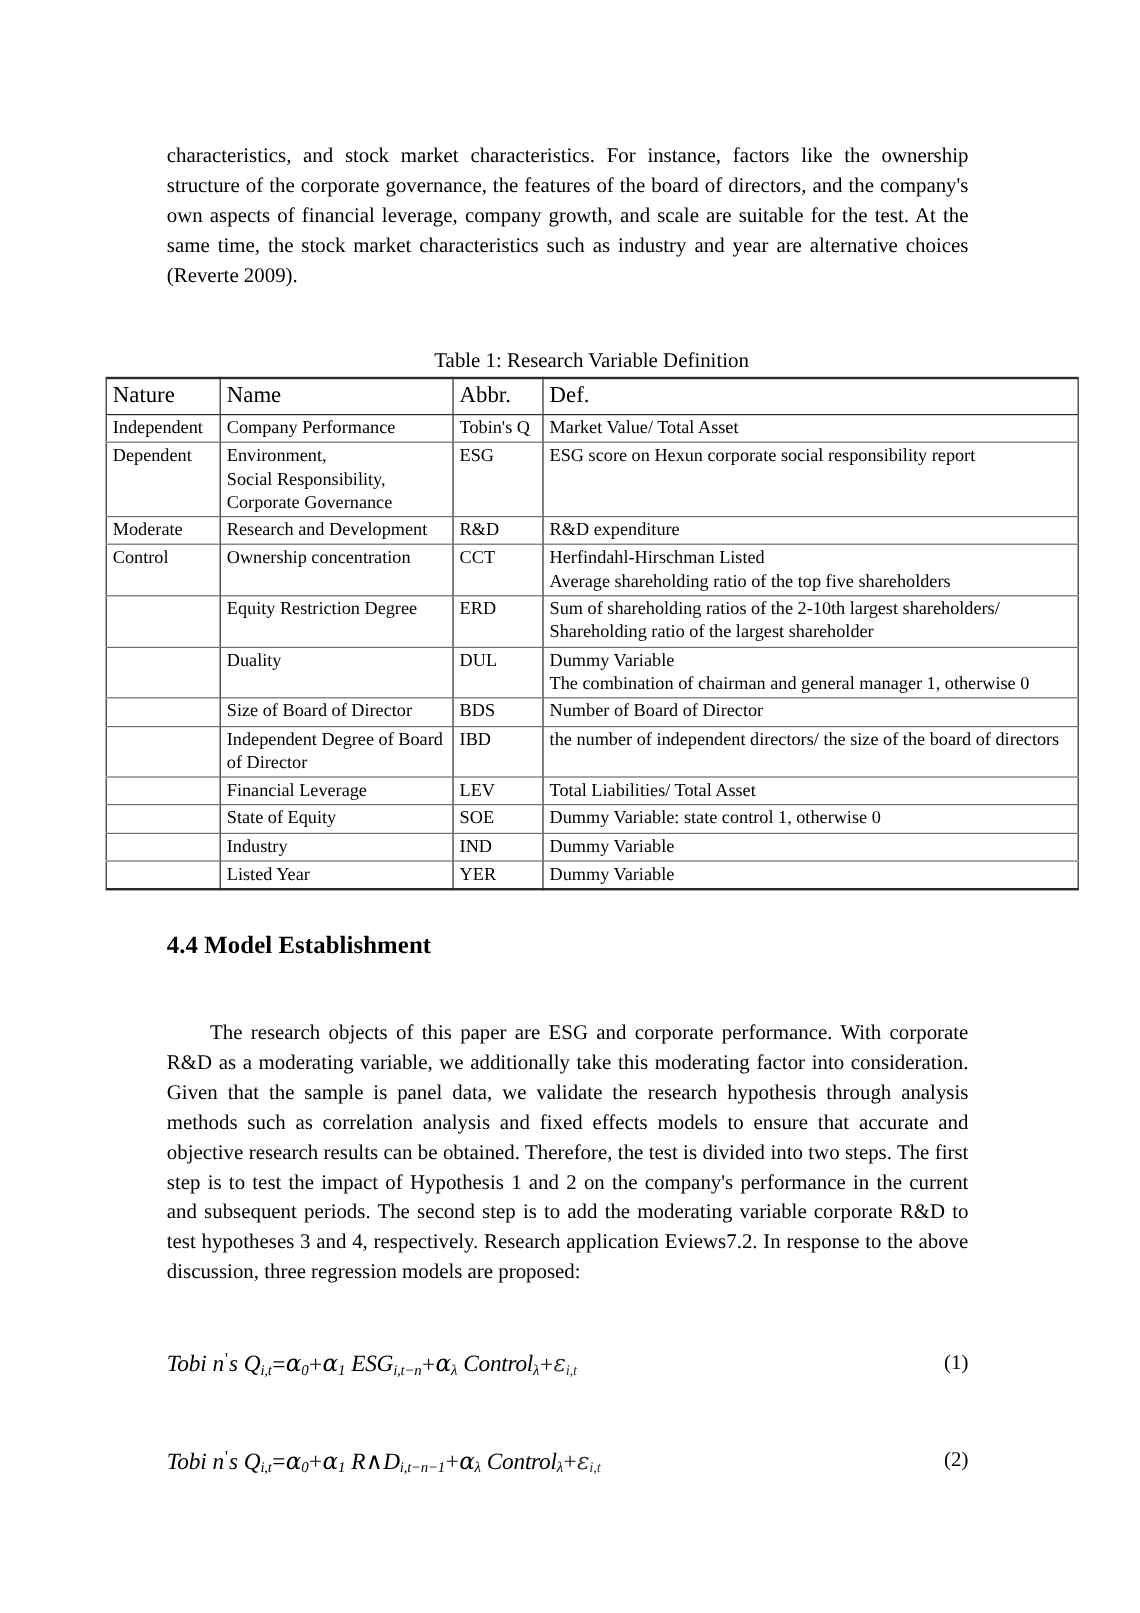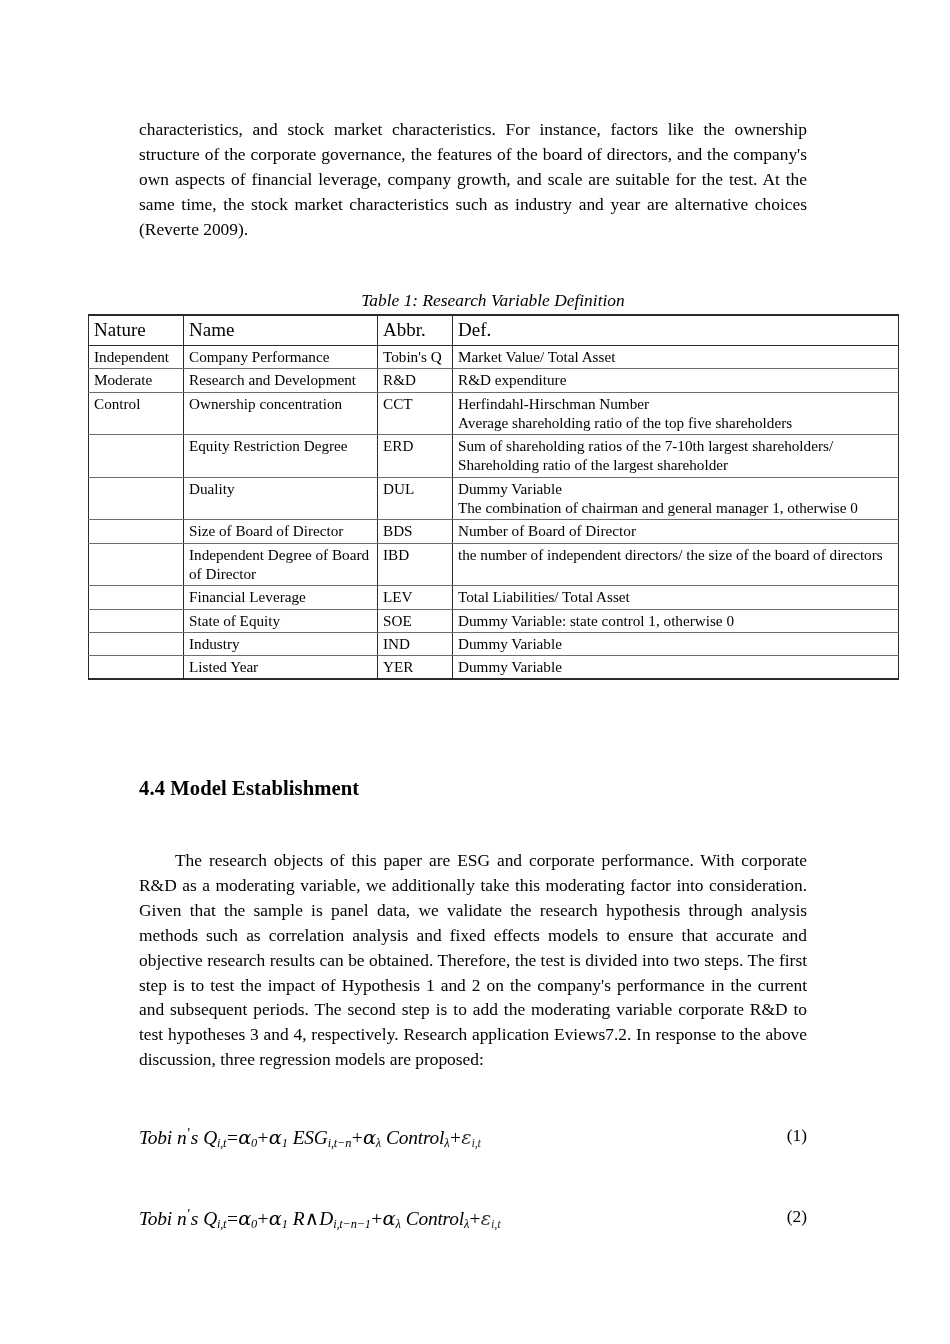--- a/index.html
+++ b/index.html
@@ -47,21 +47,20 @@
     position: absolute;
     top: 289px;
     left: -51px;
     width: 810px;
   }
   .table-caption {
     font-size: 17.4px;
     line-height: 22px;
     text-align: center;
     margin-bottom: 3px;
-    font-style: italic;
   }
   table.vartable {
     border-collapse: collapse;
     width: 810px;
     table-layout: fixed;
     border-top: 2.2px solid #2b2b2b;
     border-bottom: 2.2px solid #2b2b2b;
     border-left: 1.5px solid #2b2b2b;
     border-right: 1.5px solid #2b2b2b;
   }
@@ -182,48 +181,60 @@
               <td>Independent</td>
               <td>
                 <span class="defline">Company Performance</span>
               </td>
               <td class="small">Tobin's Q</td>
               <td>
                 <span class="defline">Market Value/ Total Asset</span>
               </td>
             </tr>
             <tr>
+              <td>Dependent</td>
+              <td>
+                <span class="defline">Environment,</span>
+                <span class="defline">Social Responsibility,</span>
+                <span class="defline">Corporate Governance</span>
+              </td>
+              <td>ESG</td>
+              <td>
+                <span class="defline">ESG score on Hexun corporate social responsibility report</span>
+              </td>
+            </tr>
+            <tr>
               <td>Moderate</td>
               <td>
                 <span class="defline">Research and Development</span>
               </td>
               <td>R&amp;D</td>
               <td>
                 <span class="defline">R&amp;D expenditure</span>
               </td>
             </tr>
             <tr>
               <td>Control</td>
               <td>
                 <span class="defline">Ownership concentration</span>
               </td>
               <td>CCT</td>
               <td>
-                <span class="defline">Herfindahl-Hirschman Number</span>
+                <span class="defline">Herfindahl-Hirschman Listed</span>
                 <span class="defline">Average shareholding ratio of the top five shareholders</span>
               </td>
             </tr>
             <tr>
               <td></td>
               <td>
                 <span class="defline">Equity Restriction Degree</span>
               </td>
               <td>ERD</td>
               <td class="justify">
-                <span class="defline">Sum of shareholding ratios of the 7-10th largest shareholders/ Shareholding ratio of the largest shareholder</span>
+                <span class="defline">Sum of shareholding ratios of the 2-10th largest shareholders/ Shareholding ratio of the largest shareholder</span>
               </td>
             </tr>
             <tr>
               <td></td>
               <td>
                 <span class="defline">Duality</span>
               </td>
               <td>DUL</td>
               <td>
                 <span class="defline">Dummy Variable</span>

